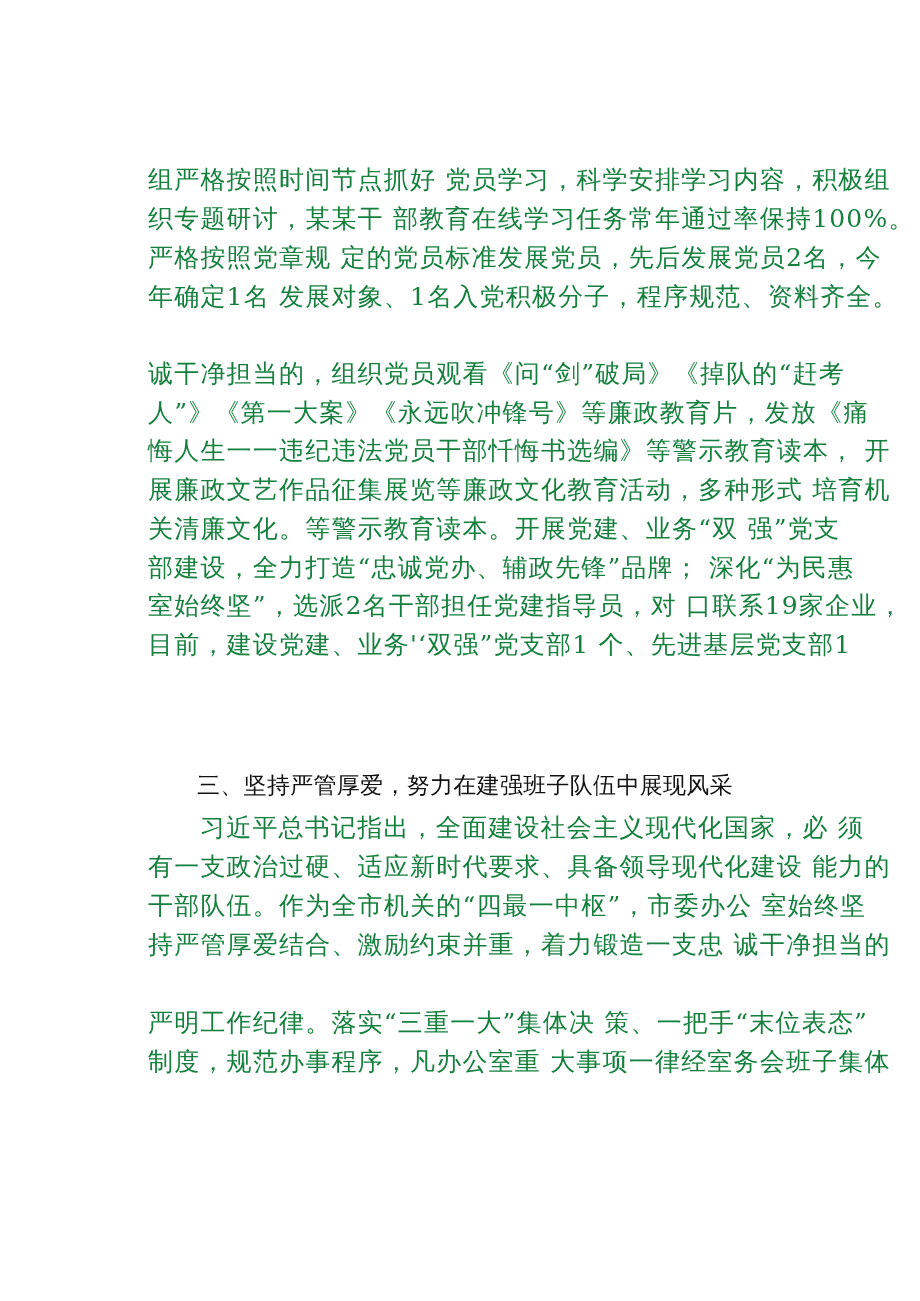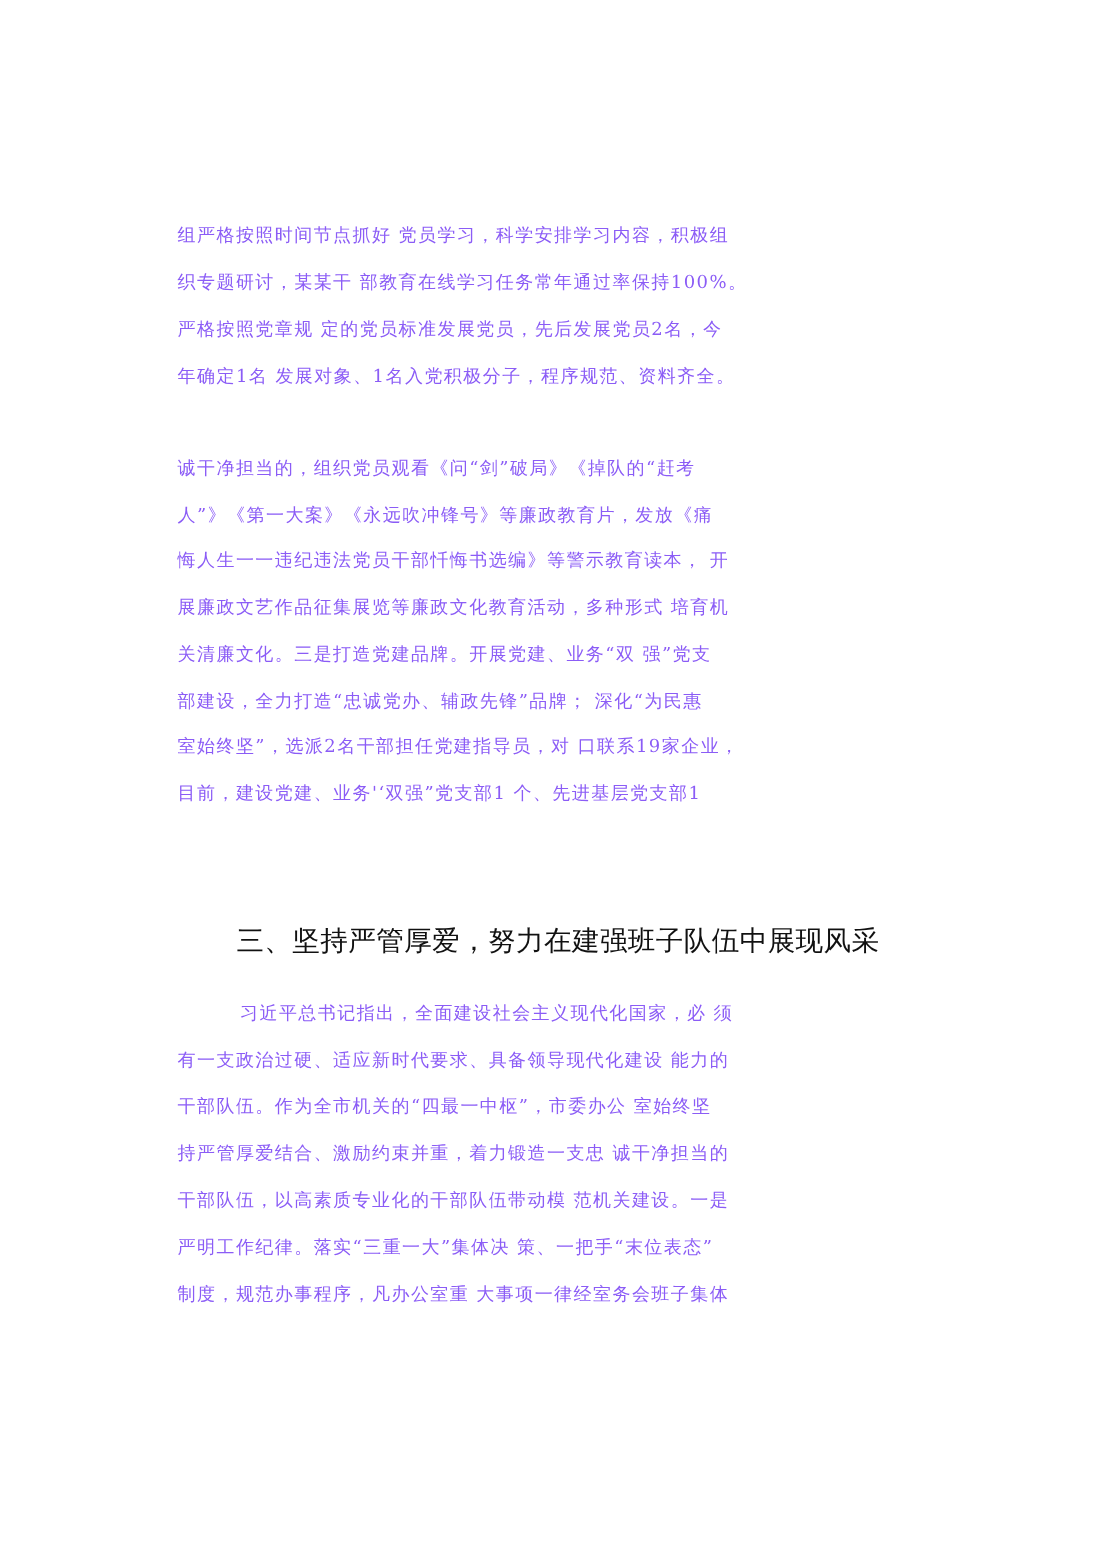--- a/index.html
+++ b/index.html
@@ -3,26 +3,25 @@
 <meta charset="utf-8">
 <style>
   html, body { margin: 0; padding: 0; background: #ffffff; }
   body { width: 920px; height: 1301px; position: relative; overflow: hidden; }
   .page { position: absolute; left: 0; top: 0; width: 920px; height: 1301px; background: #ffffff; }
   .line {
     position: absolute;
     left: 148px;
     width: 660px;
     font-family: "DejaVu Serif", "Liberation Serif", serif;
-    font-size: 15px;
+    font-size: 25px;
     line-height: 30px;
-    color: #8b5cf6;
+    color: #15803d;
     white-space: nowrap;
     letter-spacing: 1.2px;
-    margin-top: 16px;
   }
   .heading {
     position: absolute;
     left: 197px;
     font-family: "DejaVu Sans", "Liberation Sans", sans-serif;
     font-size: 23px;
     line-height: 30px;
     color: #111111;
     white-space: nowrap;
     letter-spacing: 0.3px;
@@ -34,27 +33,26 @@
 
 <div class="page">
   <div class="line" style="top:165px">组严格按照时间节点抓好 党员学习，科学安排学习内容，积极组</div>
   <div class="line" style="top:204px">织专题研讨，某某干  部教育在线学习任务常年通过率保持100%。</div>
   <div class="line" style="top:243px">严格按照党章规 定的党员标准发展党员，先后发展党员2名，今</div>
   <div class="line" style="top:282px">年确定1名  发展对象、1名入党积极分子，程序规范、资料齐全。</div>
   <div class="line" style="top:359px">诚干净担当的，组织党员观看《问“剑”破局》《掉队的“赶考</div>
   <div class="line" style="top:398px">人”》《第一大案》《永远吹冲锋号》等廉政教育片，发放《痛</div>
   <div class="line" style="top:436px">悔人生一一违纪违法党员干部忏悔书选编》等警示教育读本， 开</div>
   <div class="line" style="top:475px">展廉政文艺作品征集展览等廉政文化教育活动，多种形式 培育机</div>
-  <div class="line" style="top:514px">关清廉文化。三是打造党建品牌。开展党建、业务“双 强”党支</div>
+  <div class="line" style="top:514px">关清廉文化。等警示教育读本。开展党建、业务“双 强”党支</div>
   <div class="line" style="top:553px">部建设，全力打造“忠诚党办、辅政先锋”品牌； 深化“为民惠</div>
   <div class="line" style="top:591px">室始终坚”，选派2名干部担任党建指导员，对 口联系19家企业，</div>
   <div class="line" style="top:630px">目前，建设党建、业务'‘双强”党支部1 个、先进基层党支部1</div>
 
   <div class="heading" style="top:770px">三、坚持严管厚爱，努力在建强班子队伍中展现风采</div>
 
   <div class="line indent" style="top:813px; width:608px">习近平总书记指出，全面建设社会主义现代化国家，必    须</div>
   <div class="line" style="top:852px">有一支政治过硬、适应新时代要求、具备领导现代化建设 能力的</div>
   <div class="line" style="top:891px">干部队伍。作为全市机关的“四最一中枢”，市委办公 室始终坚</div>
   <div class="line" style="top:930px">持严管厚爱结合、激励约束并重，着力锻造一支忠 诚干净担当的</div>
-  <div class="line" style="top:969px">干部队伍，以高素质专业化的干部队伍带动模 范机关建设。一是</div>
   <div class="line" style="top:1008px">严明工作纪律。落实“三重一大”集体决 策、一把手“末位表态”</div>
   <div class="line" style="top:1047px">制度，规范办事程序，凡办公室重 大事项一律经室务会班子集体</div>
 </div>
 
 </body></html>

